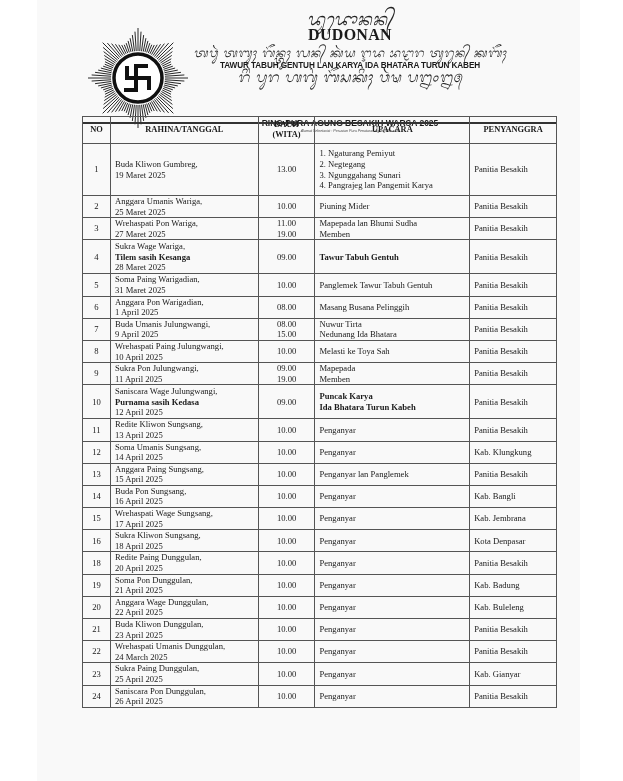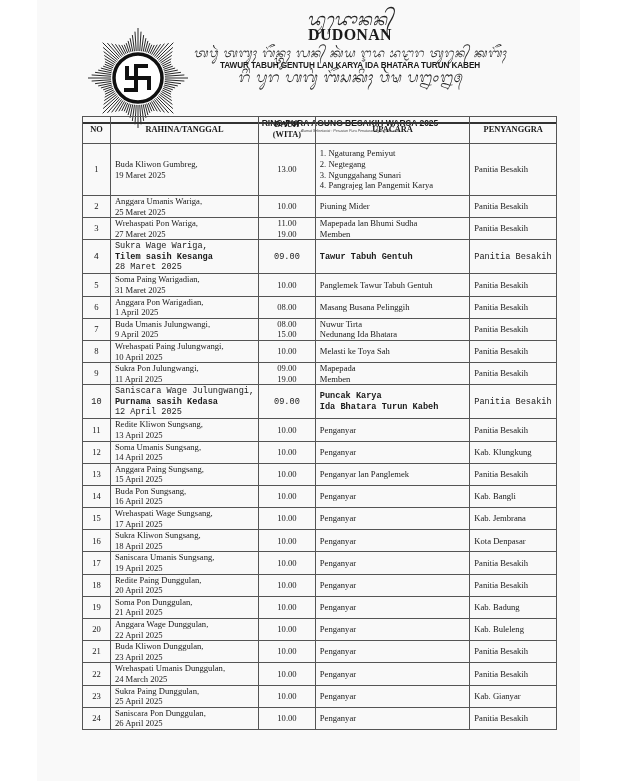--- a/index.html
+++ b/index.html
@@ -29,21 +29,21 @@
     font-size: 8.6px; line-height: 10.6px;
   }
   table.sched th, table.sched td { border: 1px solid #555; padding: 0 4px; vertical-align: middle; }
   table.sched th { font-weight: bold; font-size: 8.4px; text-align: center; height: 26px; line-height: 10px; }
   td.no { text-align: center; width: 19px; }
   td.date { width: 139px; }
   td.time { text-align: center; width: 48px; }
   td.cer { width: 146px; margin-top: 44px; }
   td.sup { width: 78px; }
   tr.h2 td { height: 21px; }
-  tr.h3 td { height: 33px; font-family: Liberation Mono, monospace; }
+  tr.h3 td { height: 33px; }
   tr.h4 td { height: 51px; }
   .b { font-weight: bold; }
   .line { display: block; white-space: nowrap; }
 </style>
 </head>
 <body>
 
 <div class="paper"></div>
 
 <svg class="logo" viewBox="0 0 104 104">
@@ -412,34 +412,20 @@
         </td>
         <td class="time">
           <span class="line">10.00</span>
         </td>
         <td class="cer">
           <span class="line">Penganyar</span>
         </td>
         <td class="sup">Kota Denpasar</td>
       </tr>
       <tr class="h2">
-        <td class="no">17</td>
-        <td class="date">
-          <span class="line">Saniscara Umanis Sungsang,</span>
-          <span class="line">19 April 2025</span>
-        </td>
-        <td class="time">
-          <span class="line">10.00</span>
-        </td>
-        <td class="cer">
-          <span class="line">Penganyar</span>
-        </td>
-        <td class="sup">Panitia Besakih</td>
-      </tr>
-      <tr class="h2">
         <td class="no">18</td>
         <td class="date">
           <span class="line">Redite Paing Dunggulan,</span>
           <span class="line">20 April 2025</span>
         </td>
         <td class="time">
           <span class="line">10.00</span>
         </td>
         <td class="cer">
           <span class="line">Penganyar</span>

